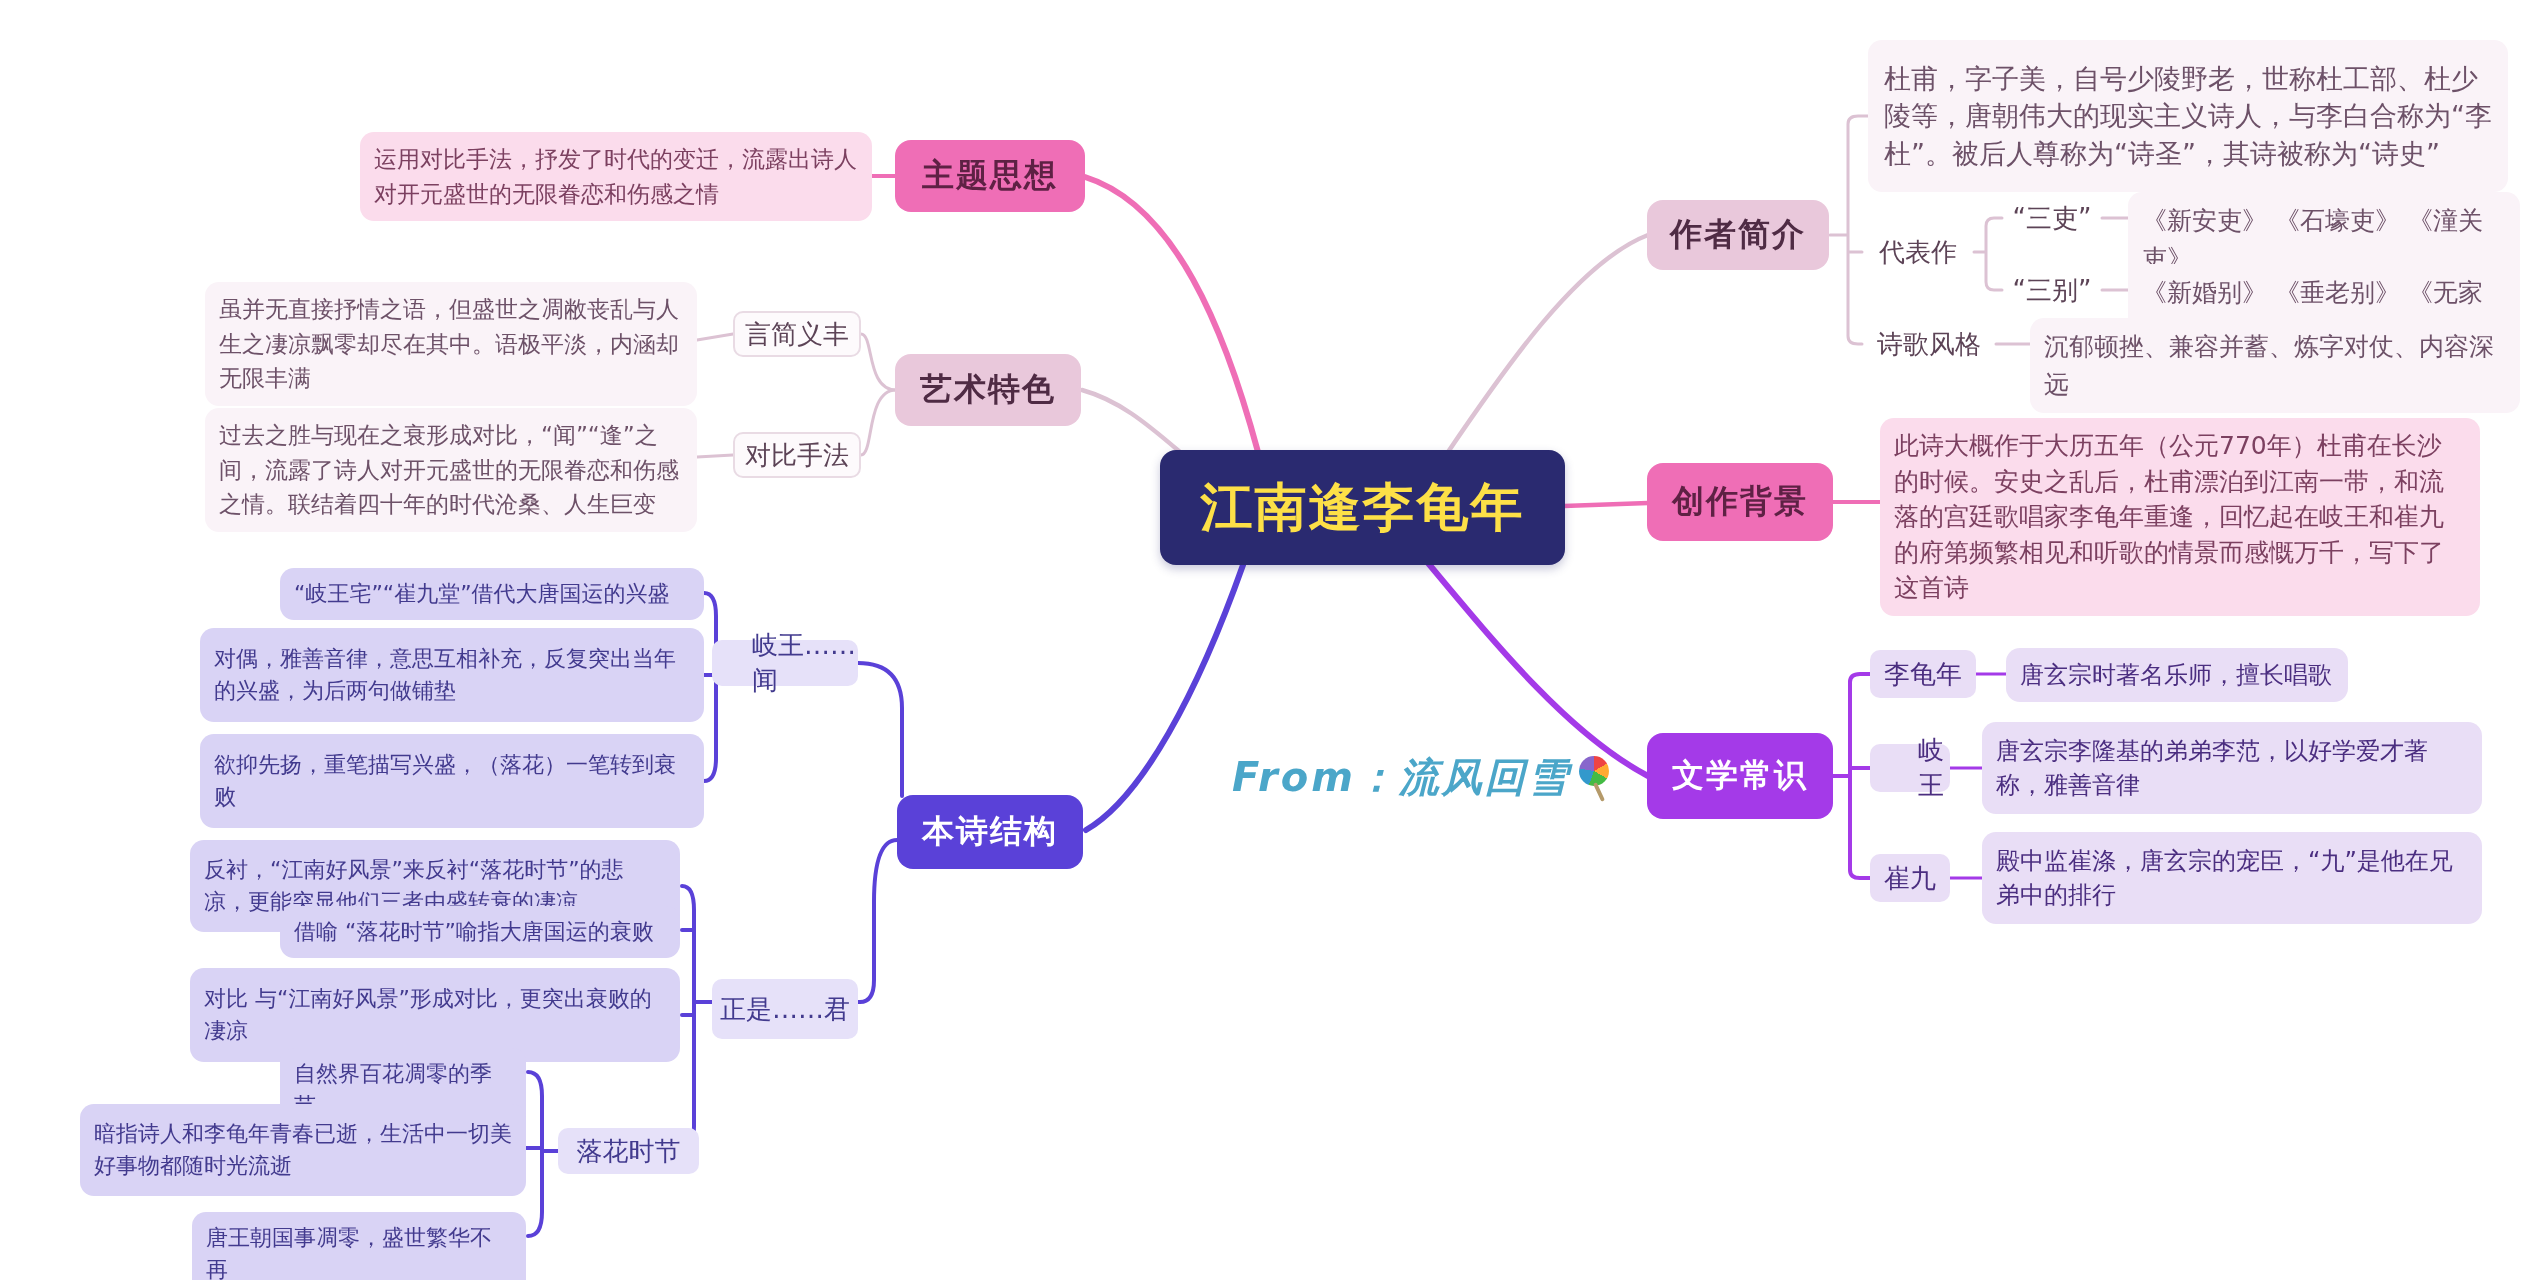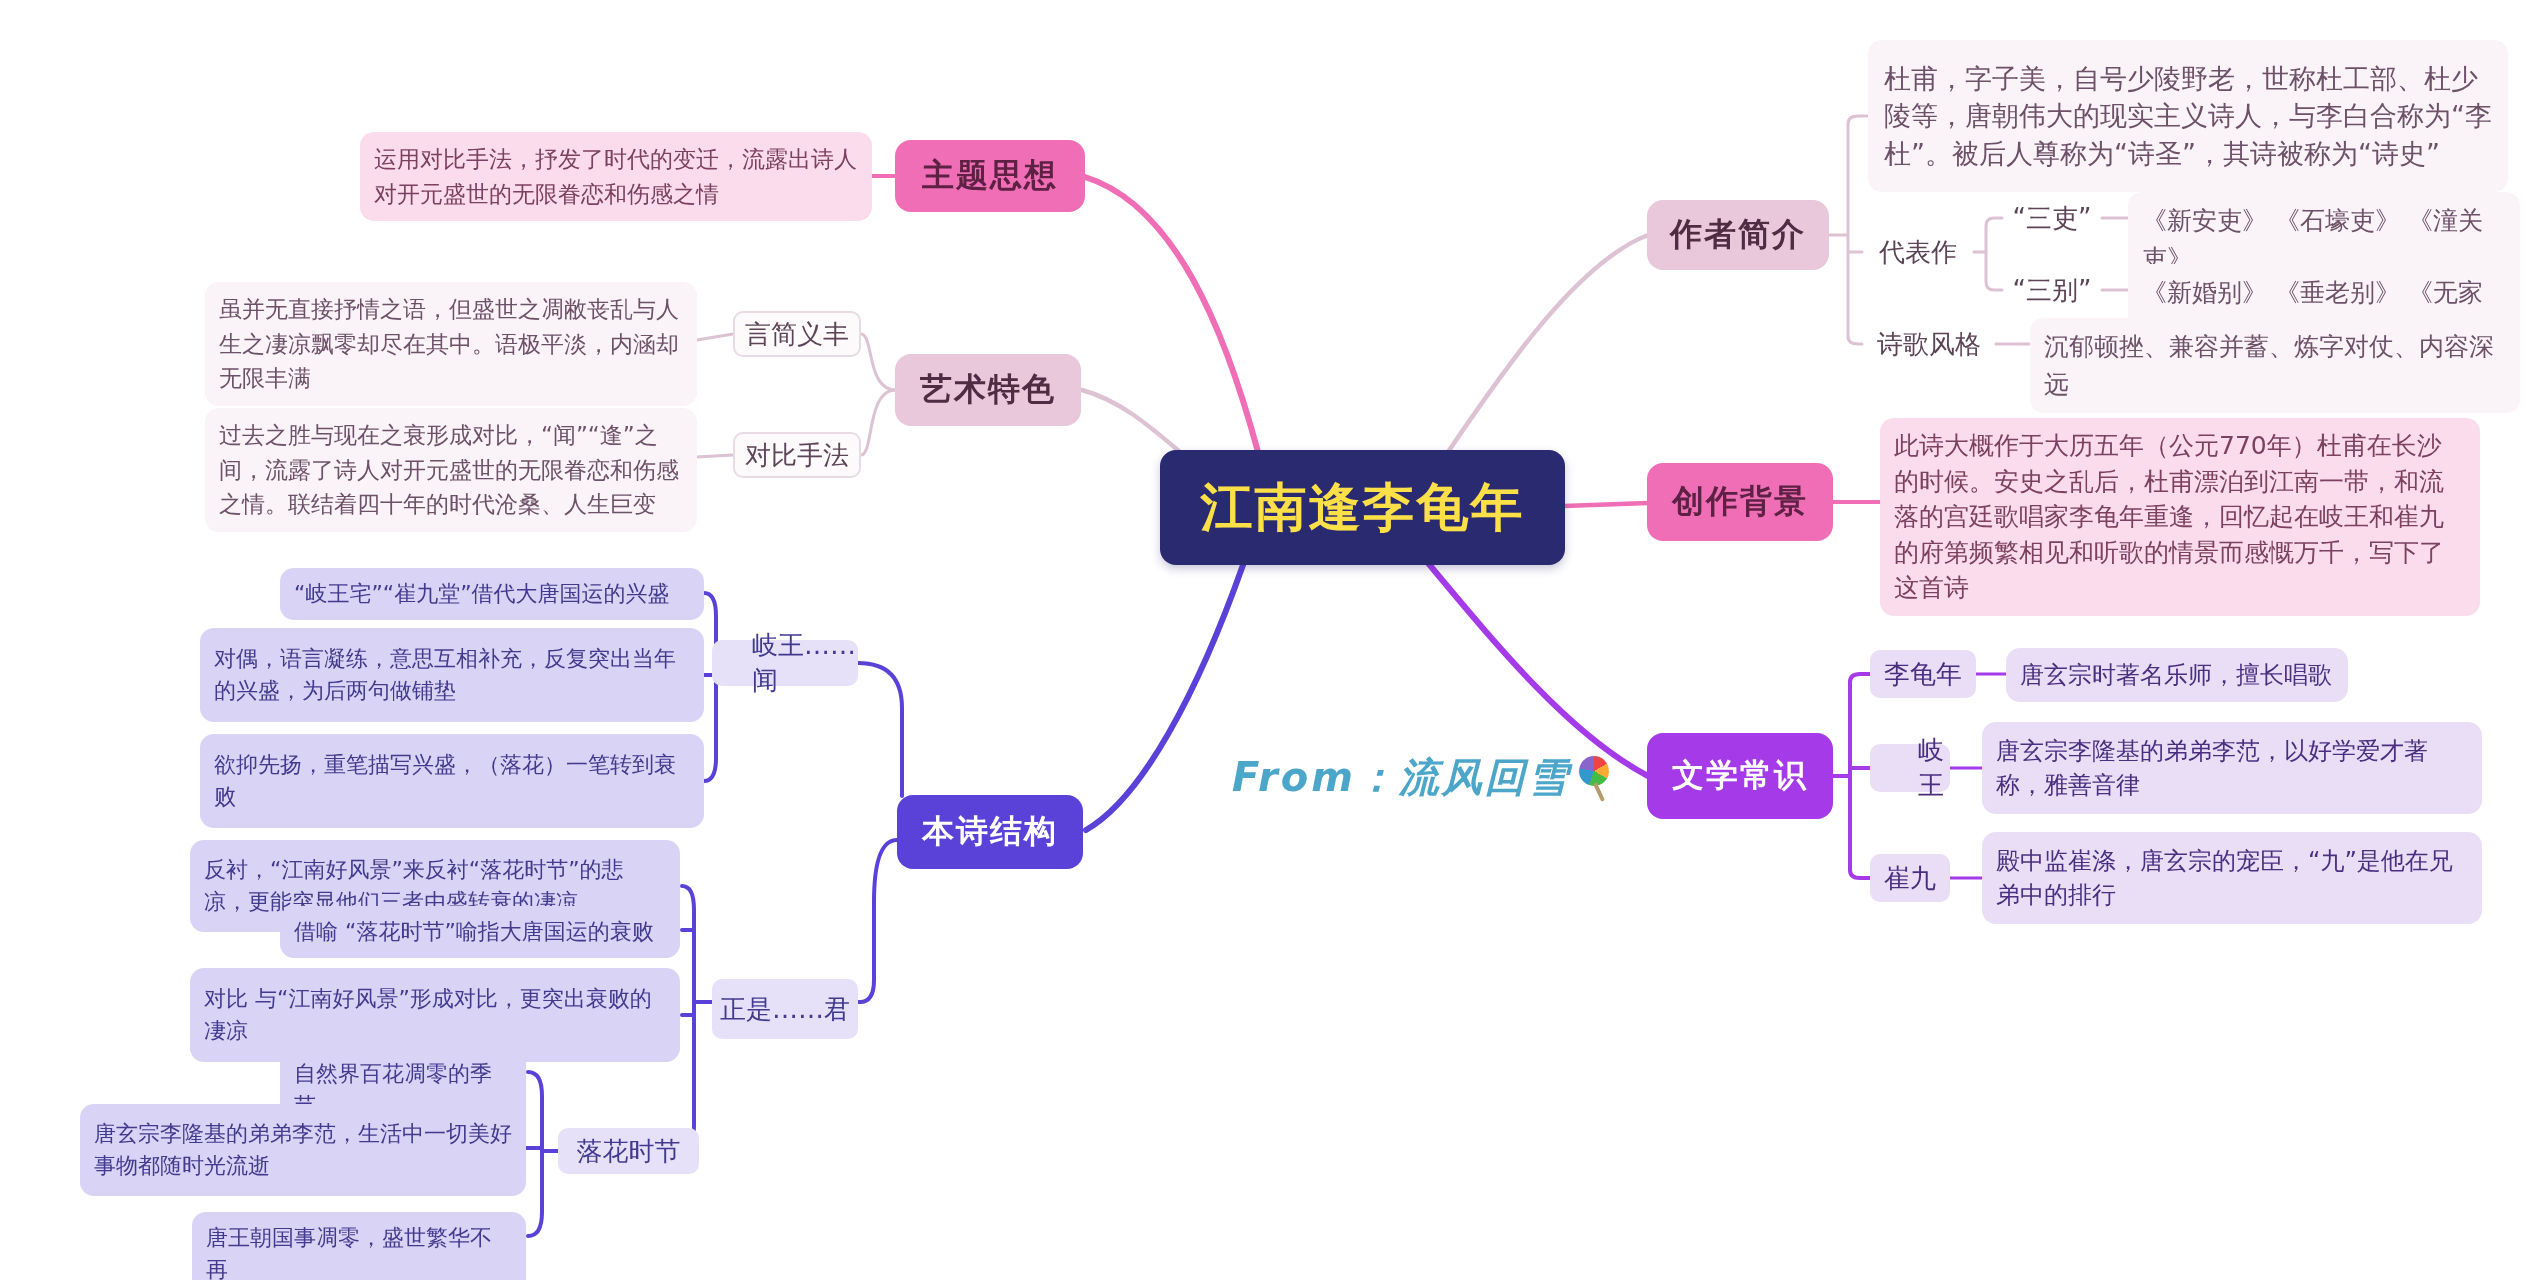--- a/index.html
+++ b/index.html
@@ -86,29 +86,29 @@
 
   <div class="abs node mauve" style="left:895px;top:354px;width:186px;height:72px;">艺术特色</div>
   <div class="abs tag white" style="left:733px;top:311px;width:128px;height:46px;">言简义丰</div>
   <div class="abs leaf pinkpale" style="left:205px;top:282px;width:492px;min-height:116px;">虽并无直接抒情之语，但盛世之凋敝丧乱与人生之凄凉飘零却尽在其中。语极平淡，内涵却无限丰满</div>
   <div class="abs tag white" style="left:733px;top:432px;width:128px;height:46px;">对比手法</div>
   <div class="abs leaf pinkpale" style="left:205px;top:408px;width:492px;min-height:116px;">过去之胜与现在之衰形成对比，“闻”“逢”之间，流露了诗人对开元盛世的无限眷恋和伤感之情。联结着四十年的时代沧桑、人生巨变</div>
 
   <div class="abs node violet" style="left:897px;top:795px;width:186px;height:74px;">本诗结构</div>
   <div class="abs tag lavt" style="left:712px;top:640px;width:146px;height:46px;padding-left:40px;">岐王……闻</div>
   <div class="abs leaf lav" style="left:280px;top:568px;width:424px;min-height:50px;">“岐王宅”“崔九堂”借代大唐国运的兴盛</div>
-  <div class="abs leaf lav" style="left:200px;top:628px;width:504px;min-height:94px;">对偶，语言凝练，意思互相补充，反复突出当年的兴盛，为后两句做铺垫</div>
+  <div class="abs leaf lav" style="left:200px;top:628px;width:504px;min-height:94px;">对偶，雅善音律，意思互相补充，反复突出当年的兴盛，为后两句做铺垫</div>
   <div class="abs leaf lav" style="left:200px;top:734px;width:504px;min-height:94px;">欲抑先扬，重笔描写兴盛，（落花）一笔转到衰败</div>
   <div class="abs tag lavt" style="left:712px;top:979px;width:146px;height:60px;">正是……君</div>
   <div class="abs leaf lav" style="left:190px;top:840px;width:490px;min-height:92px;">反衬，“江南好风景”来反衬“落花时节”的悲凉，更能突显他们三者由盛转衰的凄凉</div>
   <div class="abs leaf lav" style="left:280px;top:906px;width:400px;min-height:48px;">借喻 “落花时节”喻指大唐国运的衰败</div>
   <div class="abs leaf lav" style="left:190px;top:968px;width:490px;min-height:94px;">对比 与“江南好风景”形成对比，更突出衰败的凄凉</div>
   <div class="abs tag lavt" style="left:558px;top:1128px;width:141px;height:46px;">落花时节</div>
   <div class="abs leaf lav" style="left:280px;top:1048px;width:246px;min-height:48px;">自然界百花凋零的季节</div>
-  <div class="abs leaf lav" style="left:80px;top:1104px;width:446px;min-height:92px;">唐玄宗李隆基的弟弟李范，生活中一切美好事物都随时光流逝</div>
+  <div class="abs leaf lav" style="left:80px;top:1104px;width:446px;min-height:92px;">暗指诗人和李龟年青春已逝，生活中一切美好事物都随时光流逝</div>
   <div class="abs leaf lav" style="left:192px;top:1212px;width:334px;min-height:48px;">唐王朝国事凋零，盛世繁华不再</div>
 
   <div class="abs node mauve" style="left:1647px;top:200px;width:182px;height:70px;">作者简介</div>
   <div class="abs leaf pinkpale big" style="left:1868px;top:40px;width:640px;min-height:152px;">杜甫，字子美，自号少陵野老，世称杜工部、杜少陵等，唐朝伟大的现实主义诗人，与李白合称为“李杜”。被后人尊称为“诗圣”，其诗被称为“诗史”</div>
   <div class="abs tag plain" style="left:1862px;top:228px;width:112px;height:48px;">代表作</div>
   <div class="abs tag plain" style="left:2002px;top:195px;width:100px;height:46px;">“三吏”</div>
   <div class="abs leaf pinkpale" style="left:2128px;top:192px;width:392px;min-height:52px;font-size:25px;">《新安吏》 《石壕吏》 《潼关吏》</div>
   <div class="abs tag plain" style="left:2002px;top:267px;width:100px;height:46px;">“三别”</div>
   <div class="abs leaf pinkpale" style="left:2128px;top:264px;width:392px;min-height:52px;font-size:25px;">《新婚别》 《垂老别》 《无家别》</div>
   <div class="abs tag plain" style="left:1862px;top:320px;width:134px;height:48px;">诗歌风格</div>

